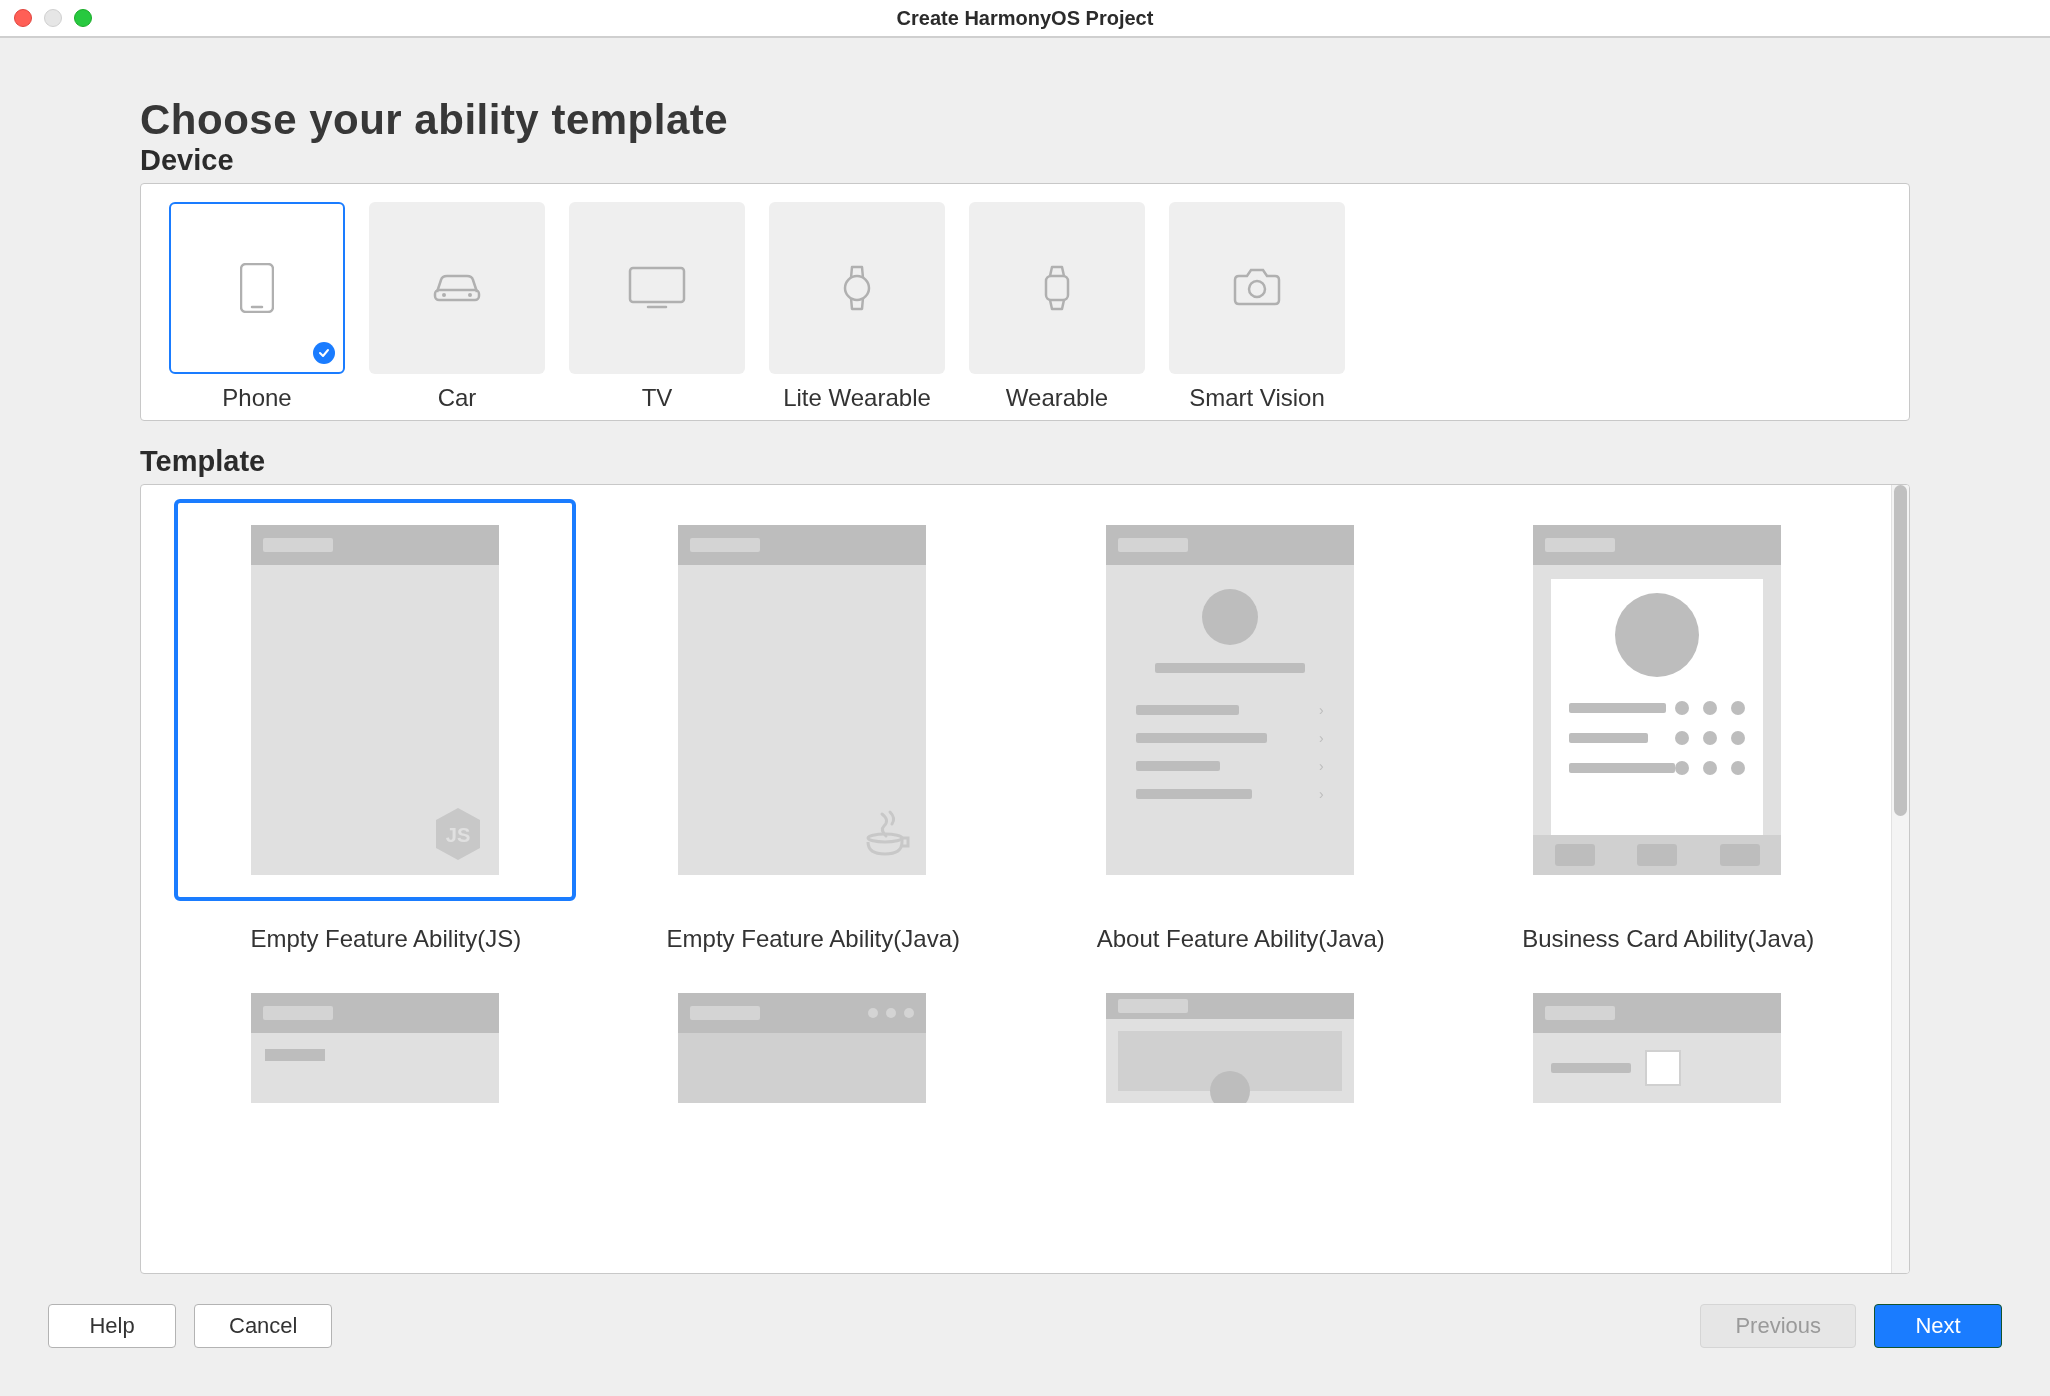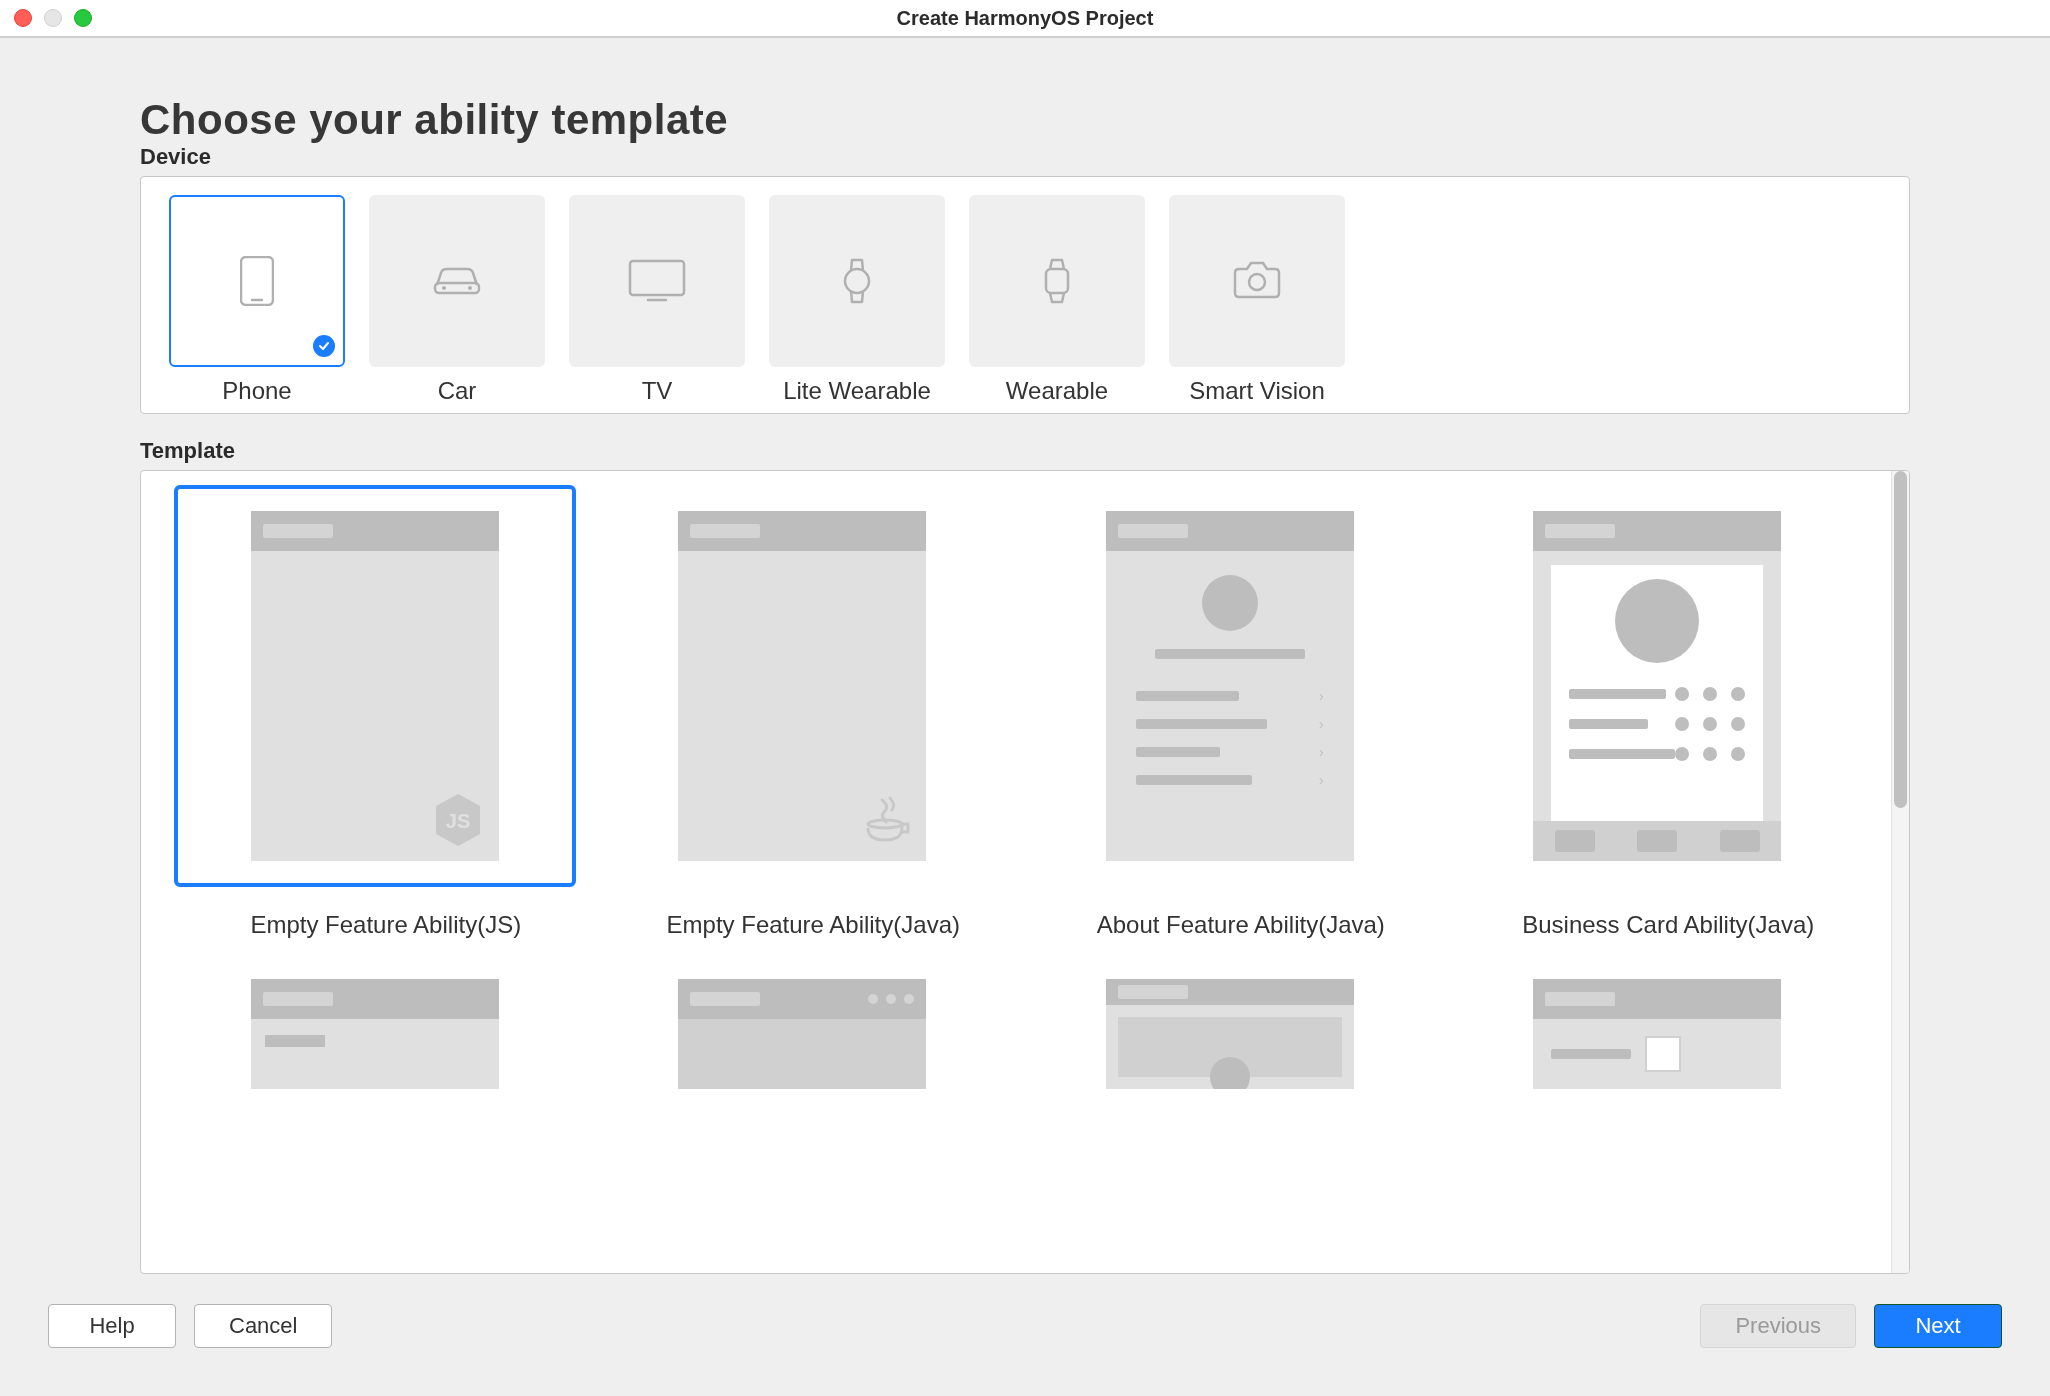--- a/index.html
+++ b/index.html
@@ -37,21 +37,21 @@
     padding: 0;
   }
 
   .content {
     padding: 58px 140px 0 140px;
     flex: 1 1 auto;
     display: flex; flex-direction: column;
     overflow: hidden;
   }
   .heading { font-size: 42px; font-weight: 700; color: #373737; letter-spacing: 0.5px; }
-  .section-label { font-size: 22px; font-weight: 600; color: #2b2b2b; margin-bottom: 6px; }
+  .section-label { font-size: 29px; font-weight: 600; color: #2b2b2b; margin-bottom: 6px; }
 
   
   .device-panel {
     background: #ffffff;
     border: 1px solid #c8c8c8;
     border-radius: 4px;
     padding: 18px 28px 8px 28px;
     display: flex;
     gap: 24px;
     margin-bottom: 24px;

